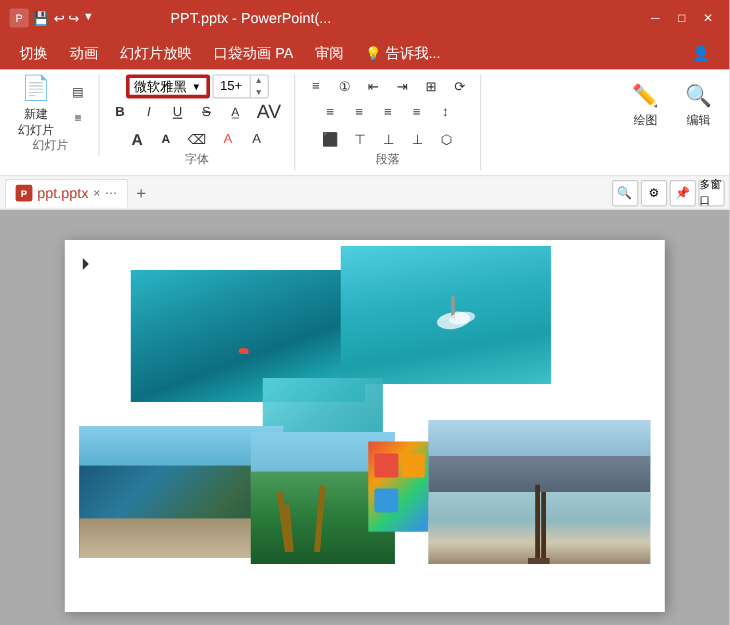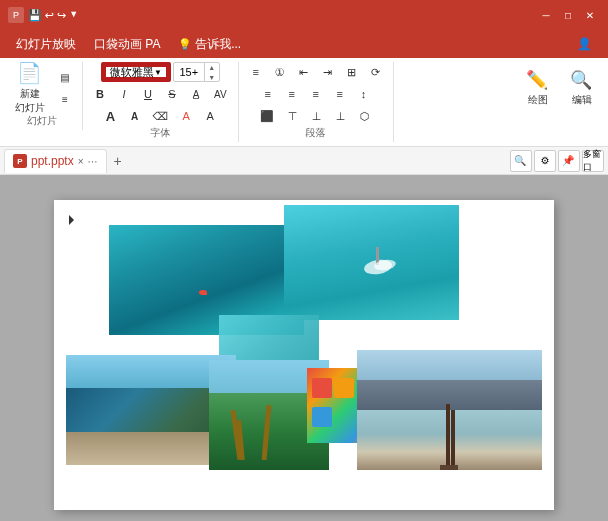--- a/index.html
+++ b/index.html
@@ -127,21 +127,21 @@
       height: 10px;
       display: flex;
       align-items: center;
       justify-content: center;
       font-size: 7px;
       cursor: pointer;
       color: #666;
     }
 
     .font-name-box {
-      border: 5px solid #b91c1c;
+      border: 3px solid #b91c1c;
       border-radius: 2px;
       height: 20px;
       width: 70px;
       display: flex;
       align-items: center;
       padding: 0 4px;
       font-size: 11px;
       cursor: pointer;
       justify-content: space-between;
     }
@@ -356,31 +356,35 @@
 
 <div class="title-bar">
   <div class="title-bar-left">
     <div class="title-icon">P</div>
     <div class="title-icons" style="display:flex;gap:3px;">
       <span style="color:white;font-size:11px;cursor:pointer;">💾</span>
       <span style="color:white;font-size:11px;cursor:pointer;">↩</span>
       <span style="color:white;font-size:11px;cursor:pointer;">↪</span>
       <span style="color:white;font-size:9px;cursor:pointer;">▼</span>
     </div>
+    <span style="color:white;font-size:12px;margin-left:60px;">PPT.pptx - PowerPoint(...</span>
   </div>
   <div class="window-controls">
     <div class="win-btn">─</div>
     <div class="win-btn">□</div>
     <div class="win-btn">✕</div>
   </div>
 </div>
 
 <div class="menu-bar">
+  <div class="menu-item">切换</div>
+  <div class="menu-item">动画</div>
   <div class="menu-item">幻灯片放映</div>
   <div class="menu-item">口袋动画 PA</div>
+  <div class="menu-item">审阅</div>
   <div class="menu-item" style="display:flex;align-items:center;gap:3px;">
     <span style="font-size:11px;">💡</span>告诉我...
   </div>
   <div class="menu-item" style="margin-left:auto;">👤</div>
 </div>
 
 <div class="ribbon">
 
   <div class="ribbon-group">
     <div class="ribbon-row">
@@ -409,21 +413,21 @@
           <div class="font-arrow">▼</div>
         </div>
       </div>
     </div>
     <div class="ribbon-row" style="margin-top:2px;">
       <div class="ribbon-btn ribbon-btn-bold">B</div>
       <div class="ribbon-btn ribbon-btn-italic">I</div>
       <div class="ribbon-btn ribbon-btn-underline">U</div>
       <div class="ribbon-btn" style="text-decoration:line-through;">S</div>
       <div class="ribbon-btn" style="font-size:10px;">A̲</div>
-      <div class="ribbon-btn" style="font-size:10px;">AV</div>
+      <div class="ribbon-btn" style="font-size:16px;">AV</div>
     </div>
     <div class="ribbon-row" style="margin-top:2px;">
       <div class="ribbon-btn" style="font-size:13px;font-weight:bold;">A</div>
       <div class="ribbon-btn" style="font-size:10px;font-weight:bold;">A</div>
       <div class="ribbon-btn" style="font-size:11px;">⌫</div>
       <div class="ribbon-btn" style="font-size:11px;color:#e74c3c;">A</div>
       <div class="ribbon-btn" style="font-size:11px;">A</div>
     </div>
     <div class="ribbon-group-label">字体</div>
   </div>

